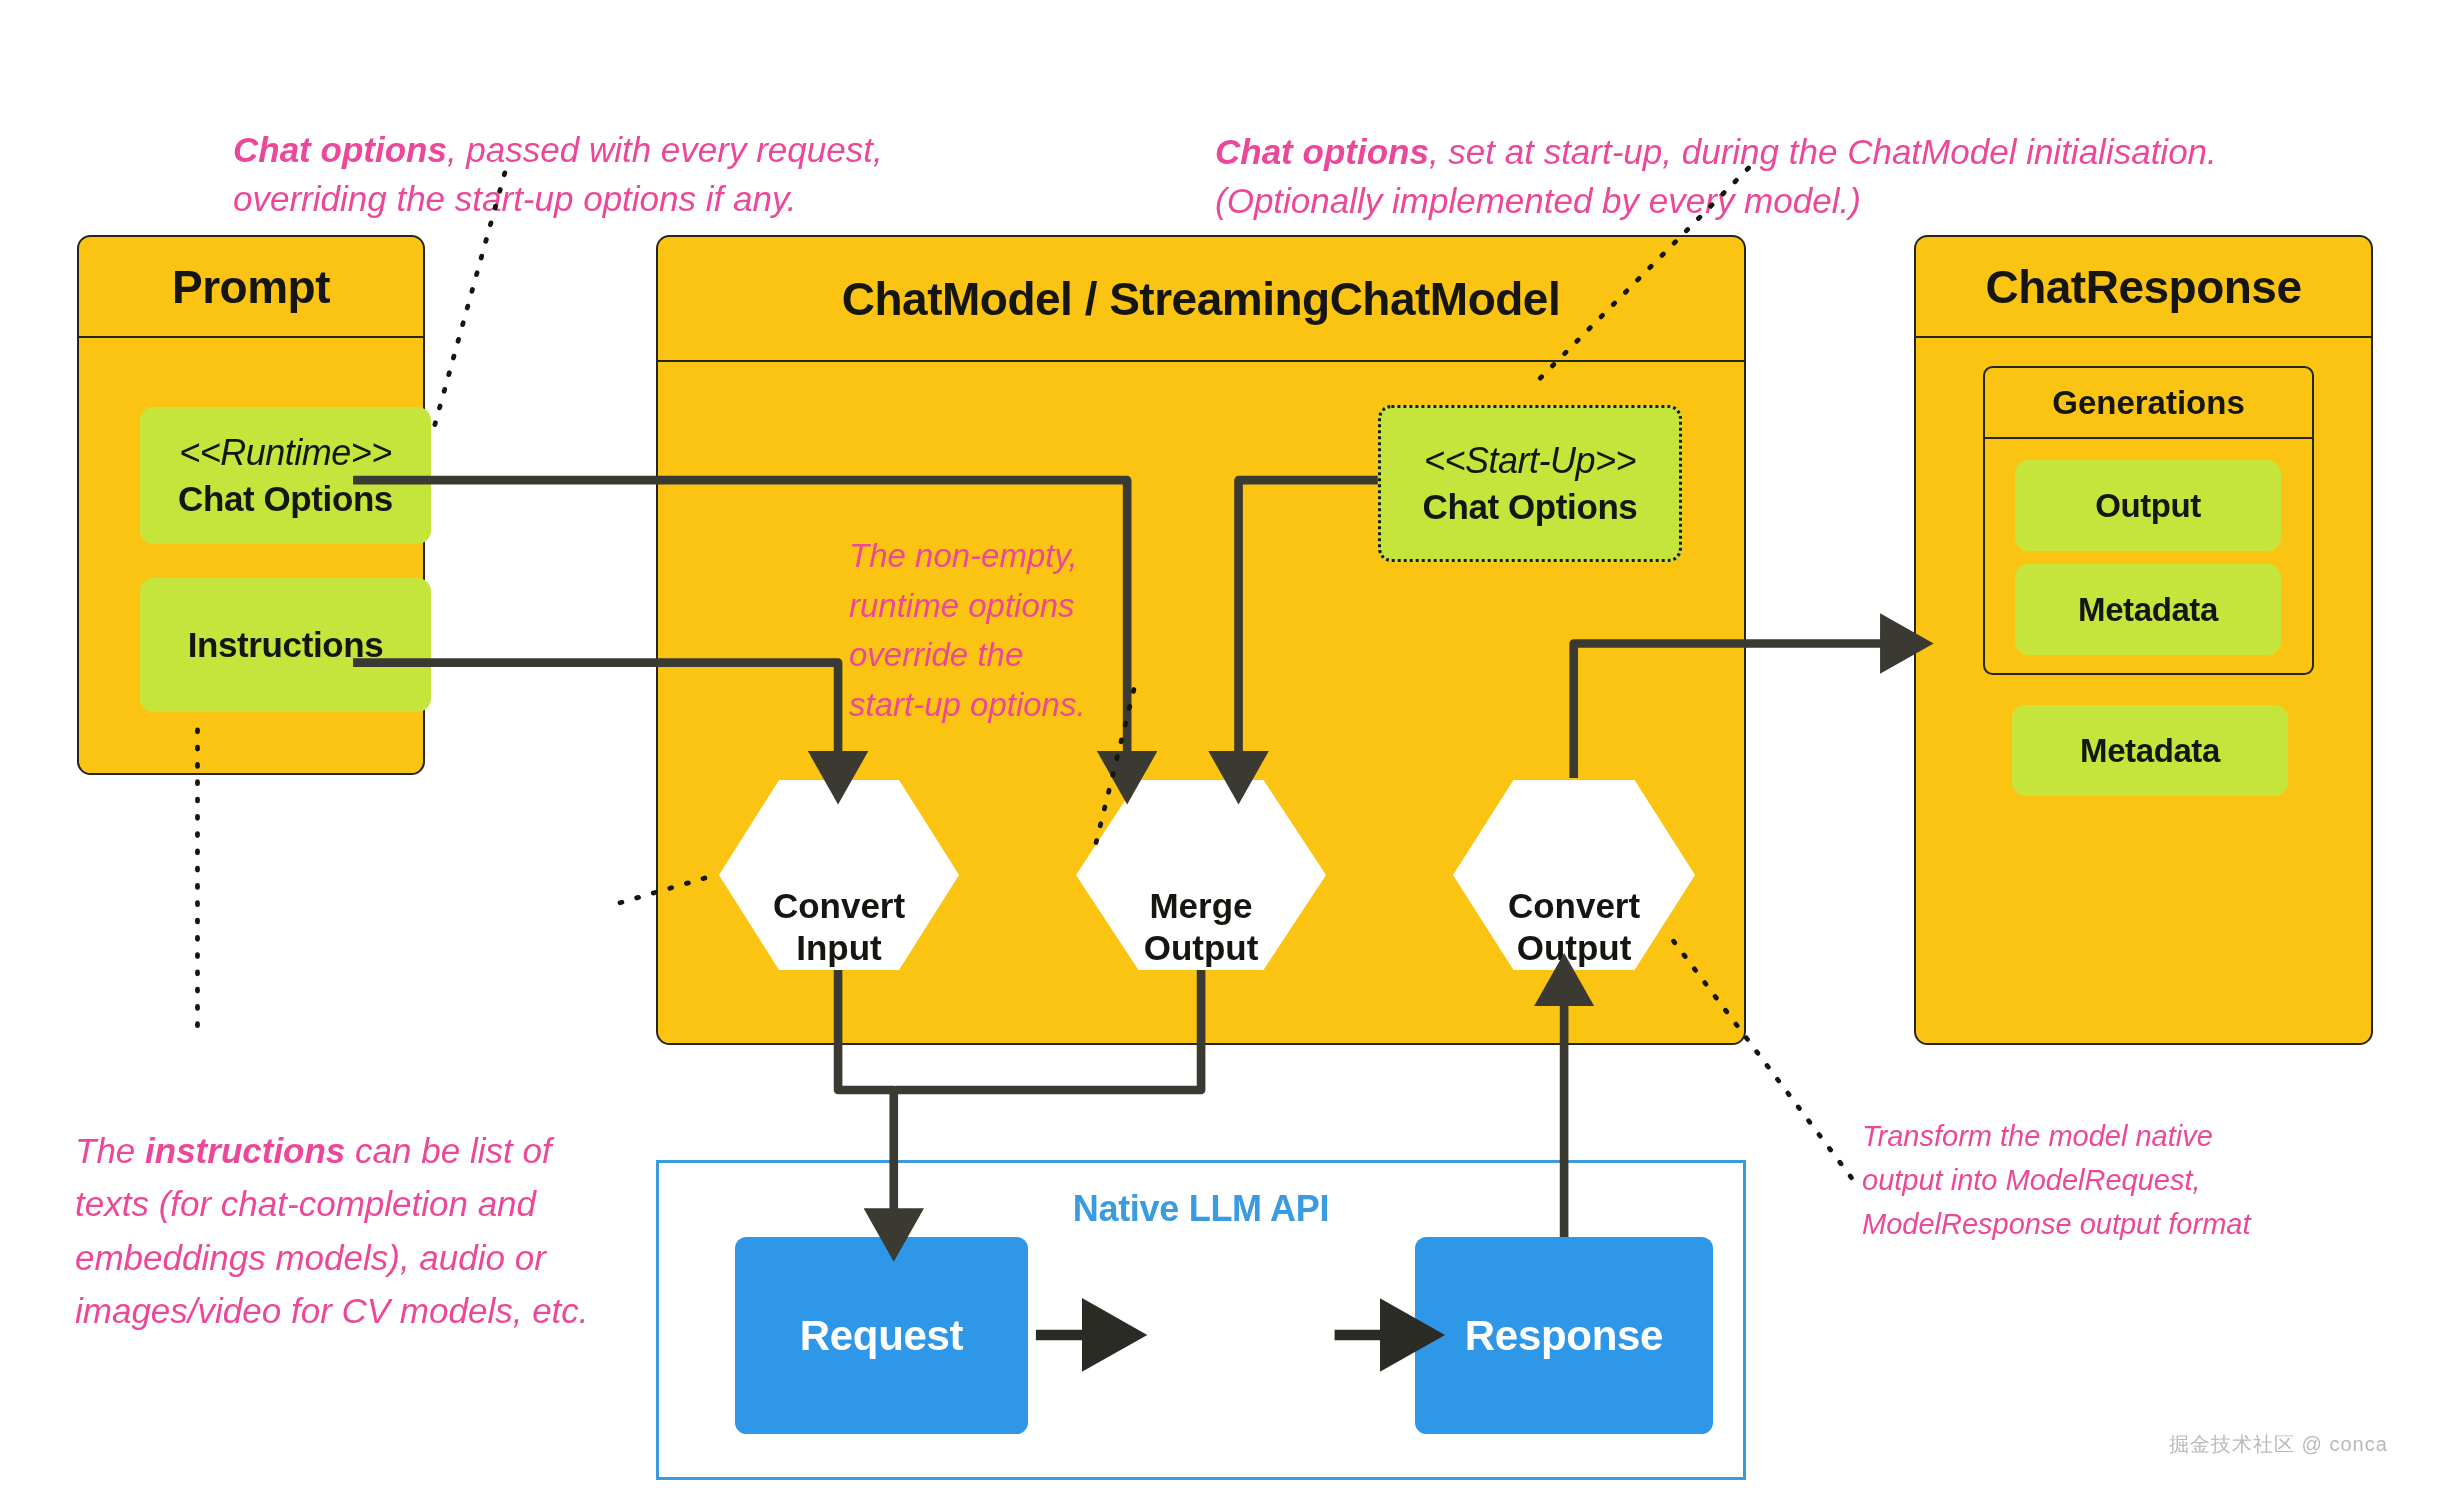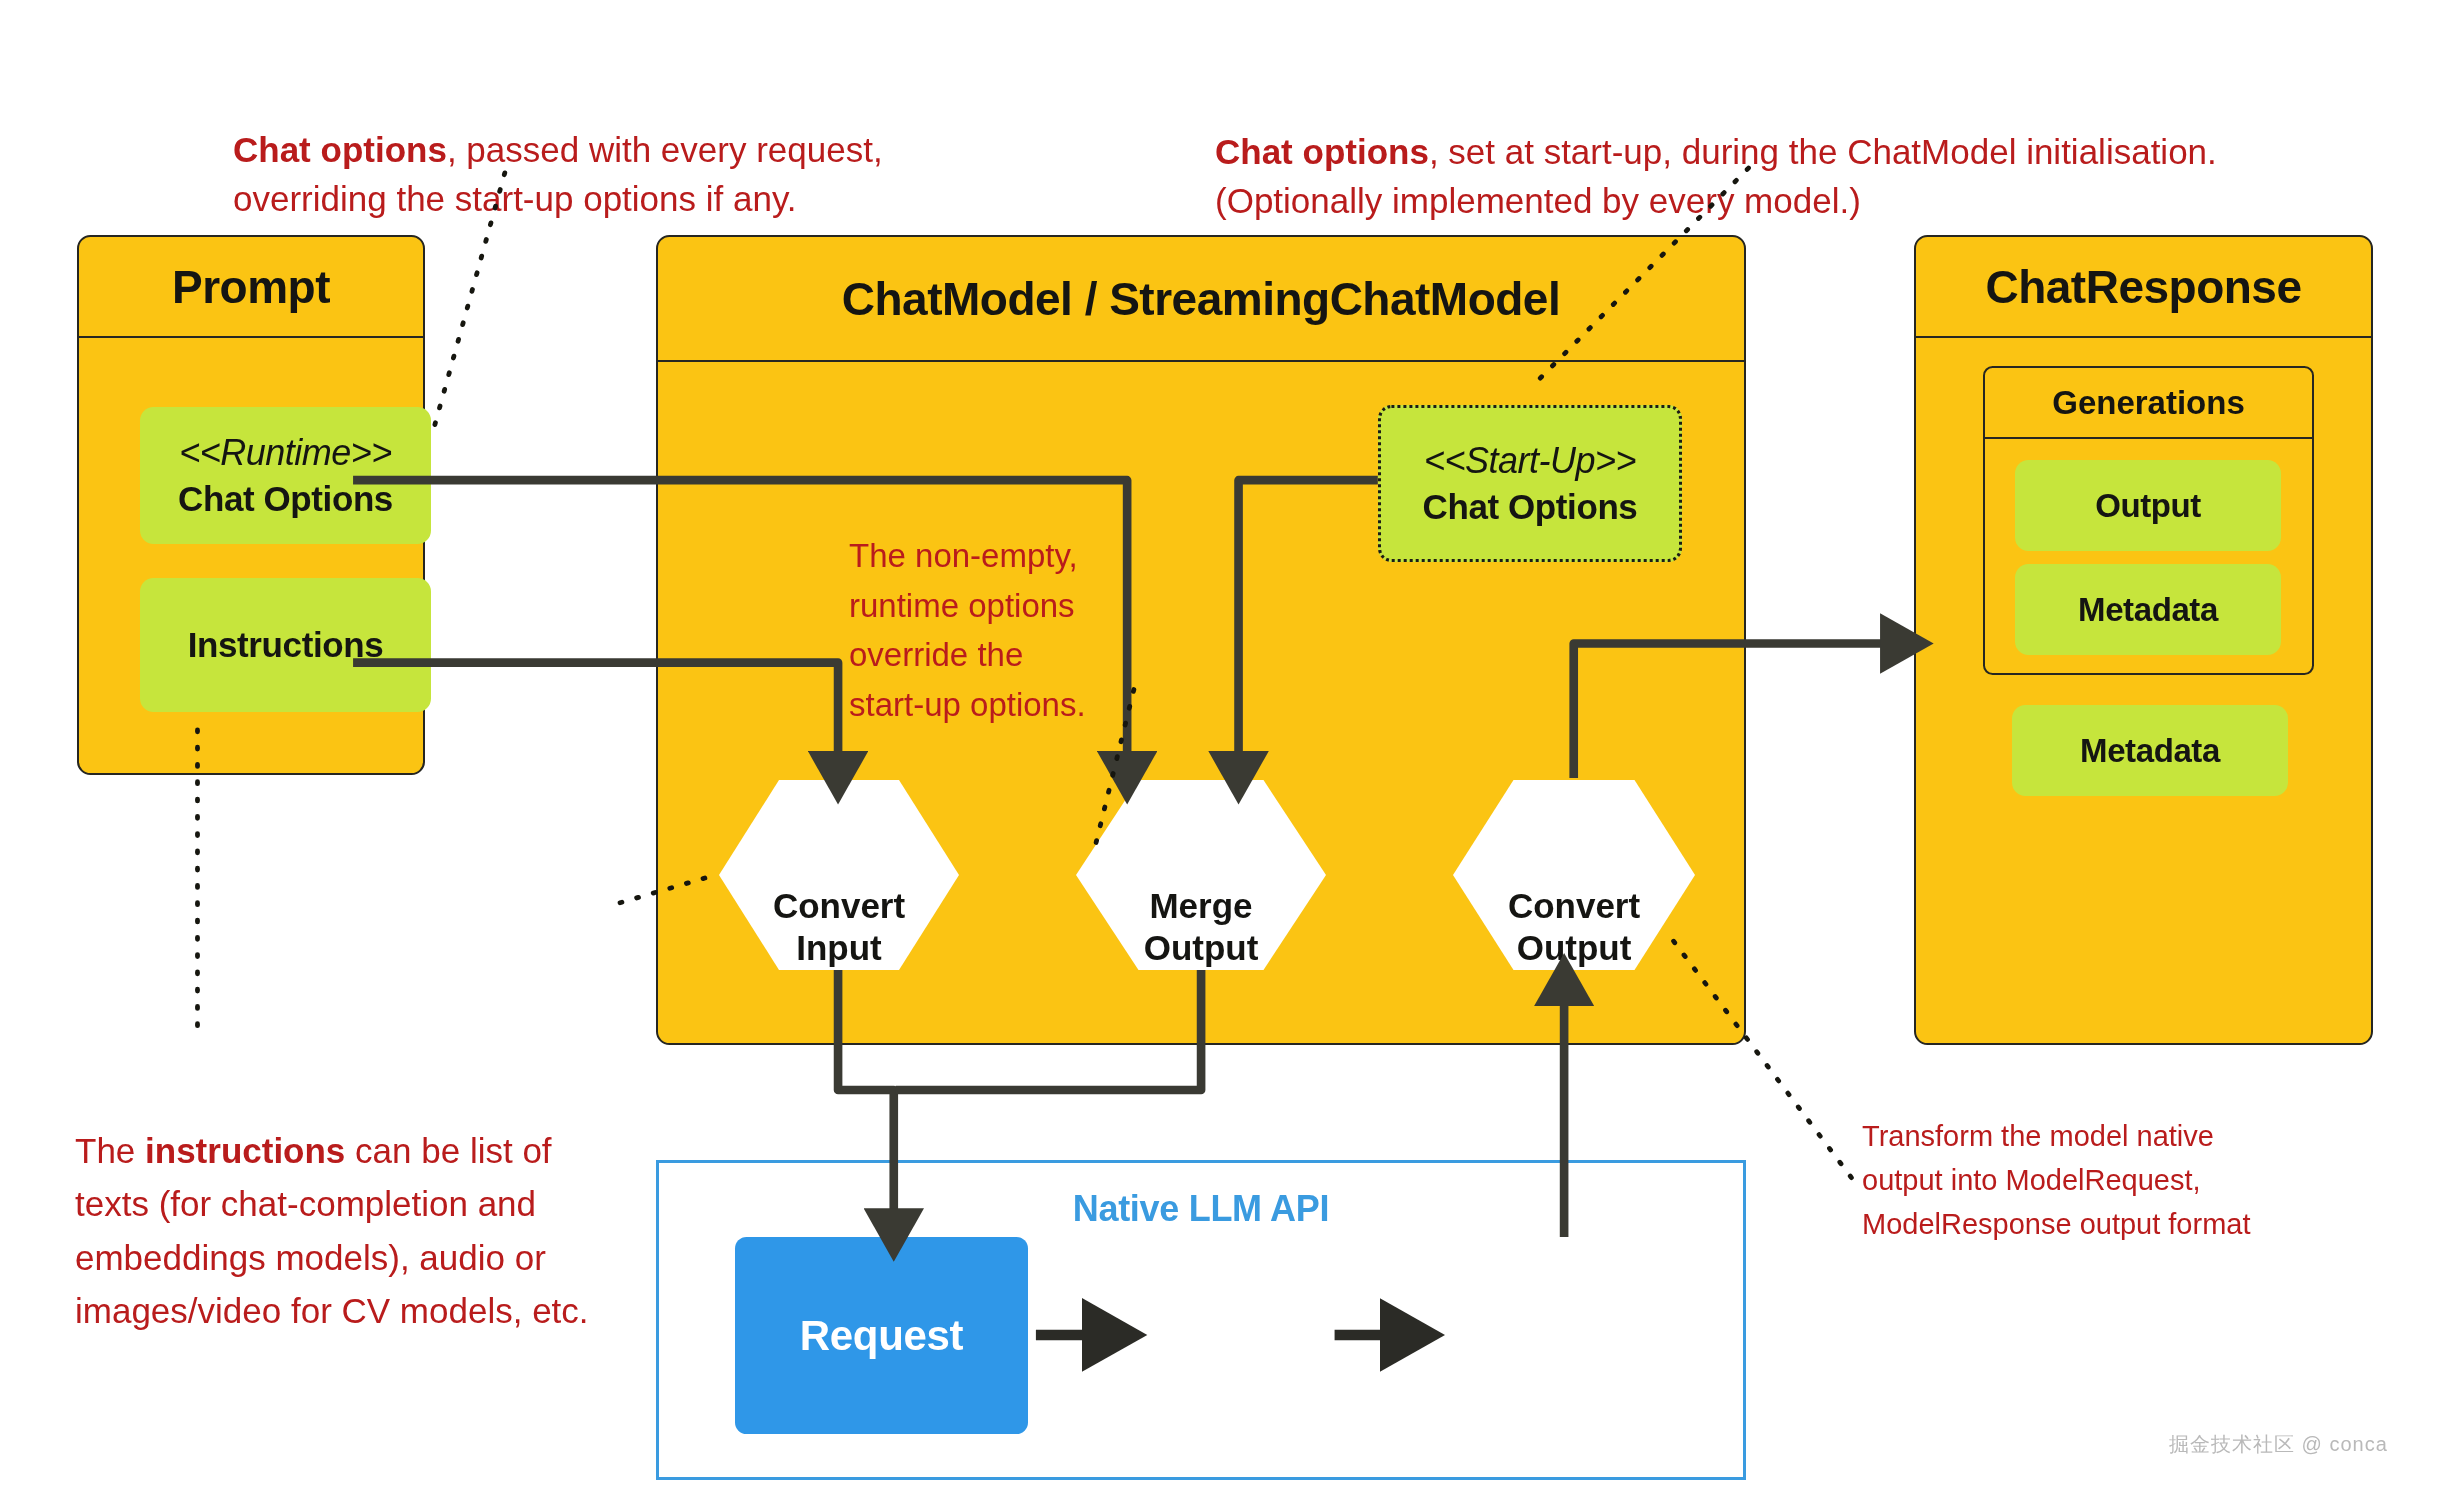--- a/index.html
+++ b/index.html
@@ -32,21 +32,21 @@
        text-align:center;font-weight:bold;color:#151512;line-height:1.22;
        clip-path:polygon(25% 0,75% 0,100% 50%,75% 100%,25% 100%,0 50%);}
 
   
   .apibox{border:3.8px solid #3A9BE0;background:#fff;box-sizing:border-box;}
   .apititle{color:#3A9BE0;font-weight:bold;text-align:center;letter-spacing:-0.3px;}
   .bluebox{background:#2F97E8;border-radius:11.5px;display:flex;align-items:center;justify-content:center;
            text-align:center;color:#fff;font-weight:bold;line-height:1.18;letter-spacing:-0.3px;}
 
   
-  .note{color:#b91c1c;line-height:1.42;white-space:pre-line;}
+  .note{color:#ec4899;font-style:italic;line-height:1.42;white-space:pre-line;}
   .note.cond{font-family:"Liberation Sans",sans-serif;font-stretch:condensed;}
   .wm{color:#b9b9b9;font-size:20px;letter-spacing:1px;}
 
   svg.overlay{position:absolute;left:0;top:0;width:2455px;height:1503px;pointer-events:none;}
 </style>
 </head>
 <body>
 
 <div id="stage">
 
@@ -120,20 +120,23 @@
       </div>
     </div>
   </div>
 
   <div class="abs apibox" style="left:656px;top:1160px;width:1090px;height:320px;">
     <div class="apititle" style="margin-top:25px;font-size:36px;">Native LLM API</div>
   </div>
   <div class="abs bluebox" style="left:735px;top:1237px;width:293px;height:197px;font-size:42px;">
     <span>Request</span>
   </div>
+  <div class="abs bluebox" style="left:1415px;top:1237px;width:298px;height:197px;font-size:42px;">
+    <span>Response</span>
+  </div>
 
 
   <div class="abs note cond" style="left:75px;top:1071px;width:538px;font-size:35px;line-height:1.52;">
     <span>The </span><span style="font-weight:bold;">instructions</span><span> can be list of
 texts (for chat-completion and
 embeddings models), audio or
 images/video for CV models, etc.</span>
   </div>
 
   <div class="abs note cond" style="left:1862px;top:1114px;width:538px;font-size:29px;line-height:1.52;">Transform the model native

